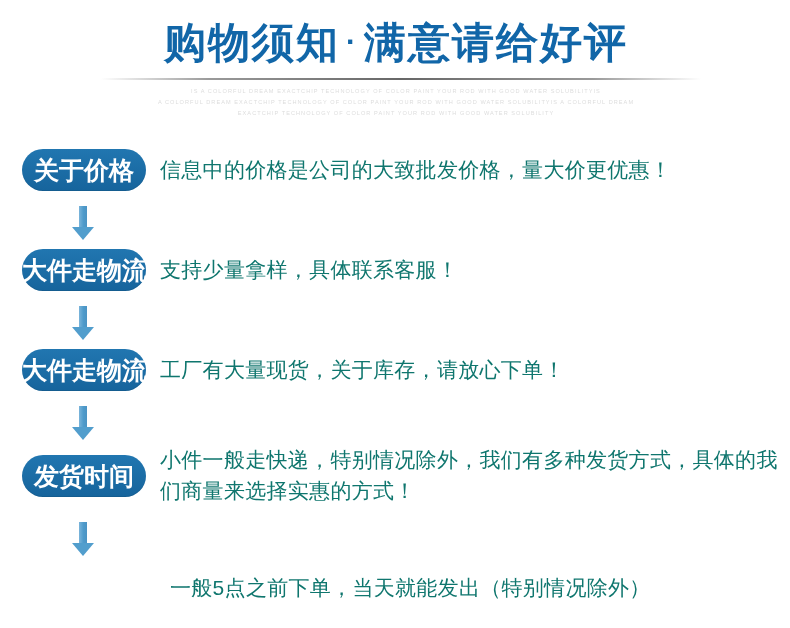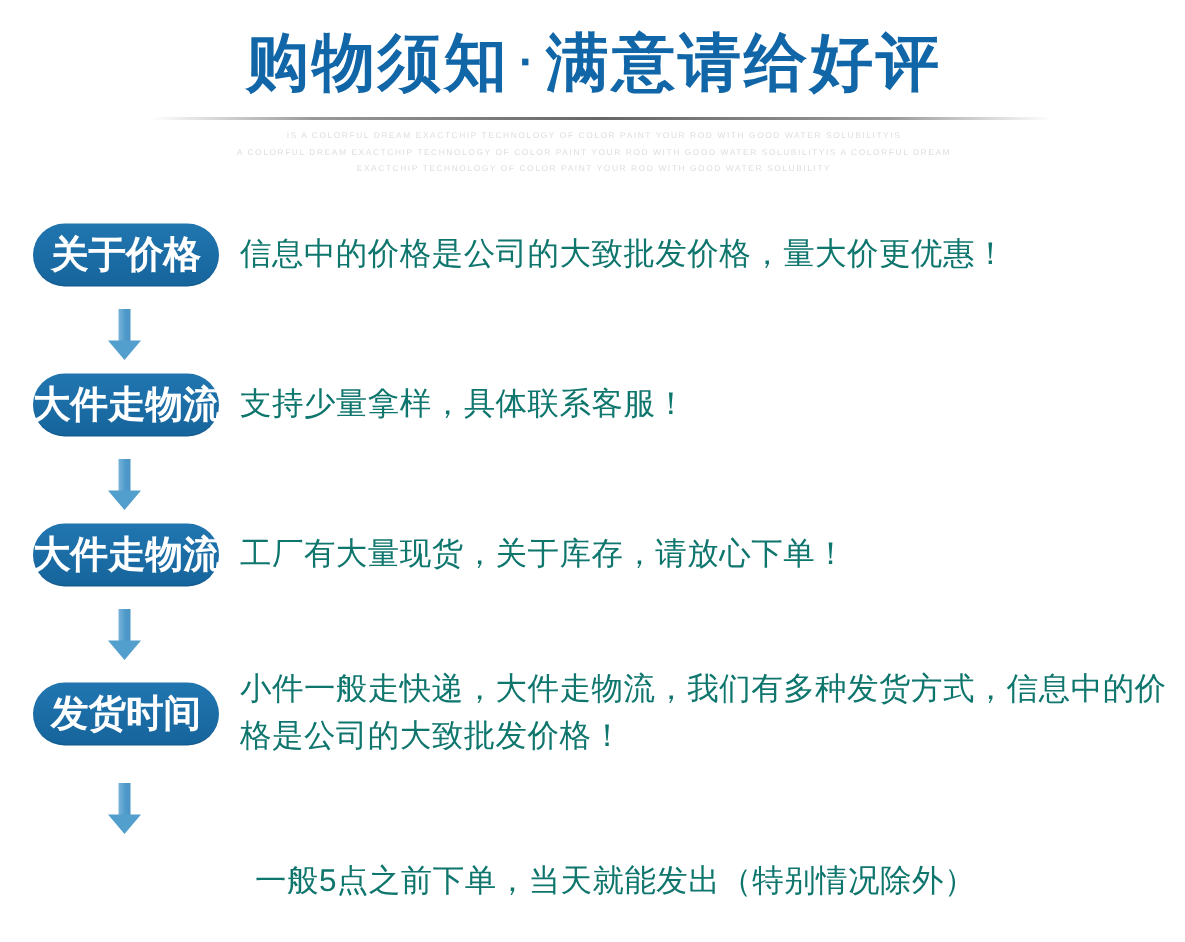--- a/index.html
+++ b/index.html
@@ -170,21 +170,21 @@
     <div class="pill" style="top:5px;">大件走物流</div>
     <div class="rowtext" style="top:10px;">工厂有大量现货，关于库存，请放心下单！</div>
   </div>
   <div class="arrow" style="top:274px;height:35px;">
     <div class="shaft" style="height:22px;"></div>
     <div class="head" style="top:21px;"></div>
   </div>
 
   <div class="row" style="top:312px;height:70px;padding-left:25px;">
     <div class="pill" style="top:11px;">发货时间</div>
-    <div class="rowtext" style="top:0px;">小件一般走快递，大件走物流，我们有多种发货方式，信息中的价格是公司的大致批发价格！</div>
+    <div class="rowtext" style="top:0px;">小件一般走快递，特别情况除外，我们有多种发货方式，具体的我们商量来选择实惠的方式！</div>
   </div>
   <div class="arrow" style="top:390px;height:35px;">
     <div class="shaft" style="height:22px;"></div>
     <div class="head" style="top:21px;"></div>
   </div>
 
   <div class="row" style="top:428px;height:52px;">
     <div class="rowtext" style="top:12px;left:170px;">一般5点之前下单，当天就能发出（特别情况除外）</div>
   </div>
 

